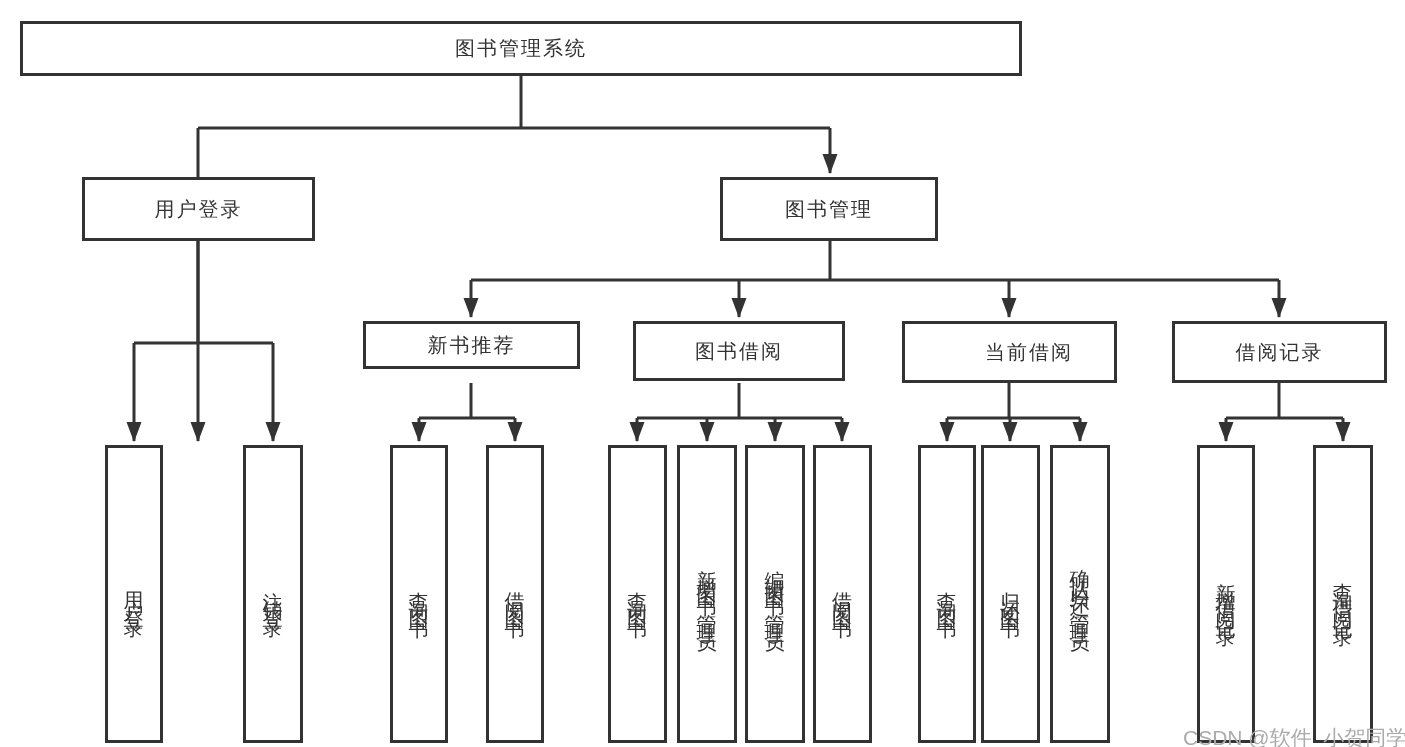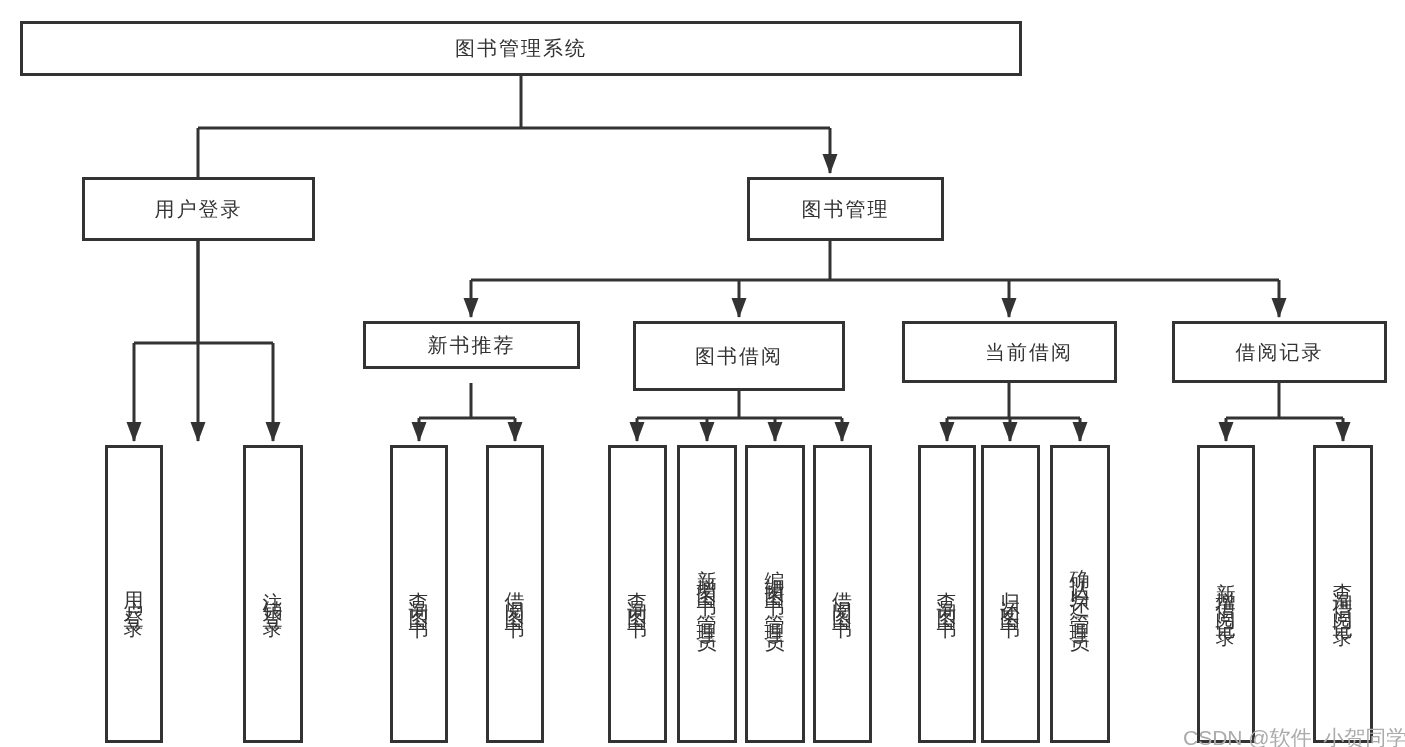--- a/index.html
+++ b/index.html
@@ -109,28 +109,28 @@
     </g>
   </svg>
 
   <div class="node" style="left:20px; top:13px; width:1002px; height:55px;">
     <span class="hlabel">图书管理系统</span>
   </div>
 
   <div class="node" style="left:82px; top:169px; width:233px; height:64px;">
     <span class="hlabel">用户登录</span>
   </div>
-  <div class="node" style="left:747px; top:169px; width:197px; height:64px;text-align:right;">
+  <div class="node" style="left:720px; top:169px; width:218px; height:64px;text-align:right;">
     <span class="hlabel">图书管理</span>
   </div>
 
   <div class="node" style="left:363px; top:313px; width:217px; height:48px;">
     <span class="hlabel">新书推荐</span>
   </div>
-  <div class="node" style="left:633px; top:313px; width:212px; height:70px;align-items:center;">
+  <div class="node" style="left:633px; top:313px; width:212px; height:60px;align-items:center;">
     <span class="hlabel">图书借阅</span>
   </div>
   <div class="node" style="left:902px; top:313px; width:215px; height:62px;padding-left:39px;">
     <span class="hlabel">当前借阅</span>
   </div>
   <div class="node" style="left:1172px; top:313px; width:215px; height:62px;justify-content:center;">
     <span class="hlabel">借阅记录</span>
   </div>
 
   <div class="node" style="left:105px; top:437px; width:58px; height:298px;">

